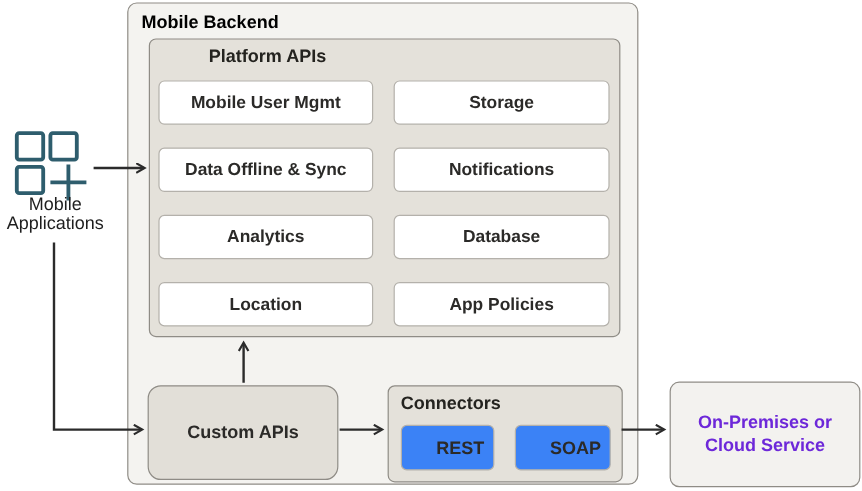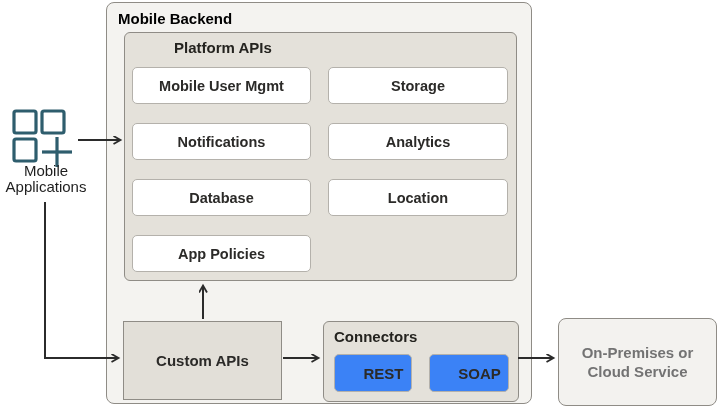--- a/index.html
+++ b/index.html
@@ -23,39 +23,39 @@
             background:#e4e1da;border:1.5px solid #8f8c86;border-radius:6px;box-sizing:border-box;}
   .platform-title{position:absolute;left:9px;top:6px;font-size:15px;font-weight:bold;color:#24231f;margin-left:40px;}
   .api-grid{position:absolute;left:7px;top:34px;display:grid;
             grid-template-columns:179px 180px;column-gap:17px;row-gap:19px;}
   .api-box{height:37px;background:#ffffff;border:1.5px solid #b4b1ab;border-radius:5px;
            display:flex;align-items:center;justify-content:center;box-sizing:border-box;
            font-size:14.5px;font-weight:bold;color:#2b2a28;}
 
   
   .custom-apis{position:absolute;left:16px;top:318px;width:159px;height:79px;
-               background:#e2dfd8;border:1.5px solid #8f8c86;border-radius:0;box-sizing:border-box;
+               background:#e2dfd8;border:1.5px solid #8f8c86;border-radius:11px;box-sizing:border-box;
                display:flex;align-items:center;justify-content:center;
                font-size:15px;font-weight:bold;color:#2b2a28;}
 
   
   .connectors{position:absolute;left:216px;top:318px;width:196px;height:81px;
               background:#e4e1da;border:1.5px solid #8f8c86;border-radius:6px;box-sizing:border-box;}
   .connectors-title{position:absolute;left:10px;top:6px;font-size:15px;font-weight:bold;color:#24231f;}
   .conn-box{position:absolute;top:32px;height:38px;background:#3b82f6;border:1.5px solid #b4b1ab;
             border-radius:5px;box-sizing:border-box;display:flex;align-items:center;justify-content:center;
             font-size:15px;font-weight:bold;color:#2b2a28;padding-left:21px;}
   .conn-rest{left:10px;width:78px;}
   .conn-soap{left:105px;width:80px;}
 
   
   .external{position:absolute;left:558px;top:318px;width:159px;height:88px;
             background:#f3f2ef;border:1.5px solid #8f8c86;border-radius:8px;box-sizing:border-box;
             display:flex;flex-direction:column;align-items:center;justify-content:center;
-            font-size:15px;font-weight:bold;line-height:19px;color:#737373;text-align:center;}
+            font-size:15px;font-weight:bold;line-height:19px;color:#6d28d9;text-align:center;}
 </style>
 </head>
 <body>
 
 <div class="stage">
 
   <svg class="apps-icon" viewBox="0 0 68 66">
     <g fill="none" stroke="#2e5d6d" stroke-width="3.2">
       <rect x="4" y="5" width="22" height="22" rx="2"></rect>
       <rect x="32" y="5" width="22" height="22" rx="2"></rect>
@@ -70,20 +70,21 @@
   </div>
 
   <div class="backend">
     <div class="backend-title">Mobile Backend</div>
 
     <div class="platform">
       <div class="platform-title">Platform APIs</div>
       <div class="api-grid">
         <div class="api-box">Mobile User Mgmt</div>
         <div class="api-box">Storage</div>
+        <div class="api-box">Data Offline &amp; Sync</div>
         <div class="api-box">Notifications</div>
         <div class="api-box">Analytics</div>
         <div class="api-box">Database</div>
         <div class="api-box">Location</div>
         <div class="api-box">App Policies</div>
       </div>
     </div>
 
     <div class="custom-apis">Custom APIs</div>
 

